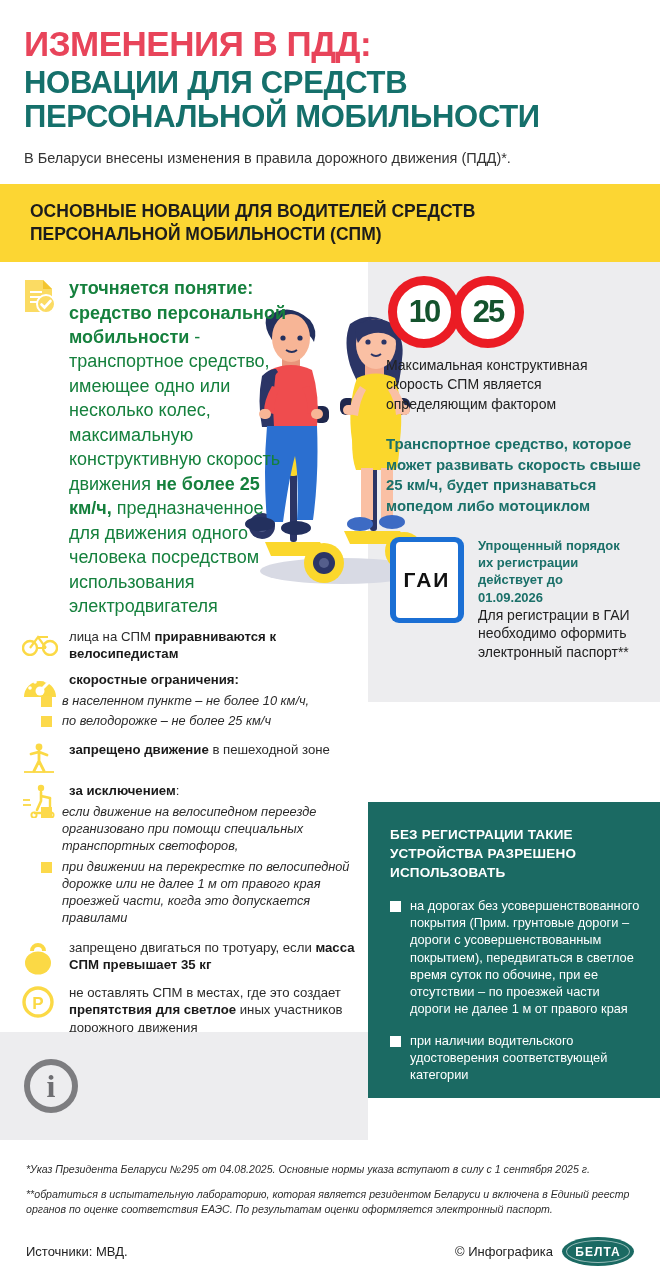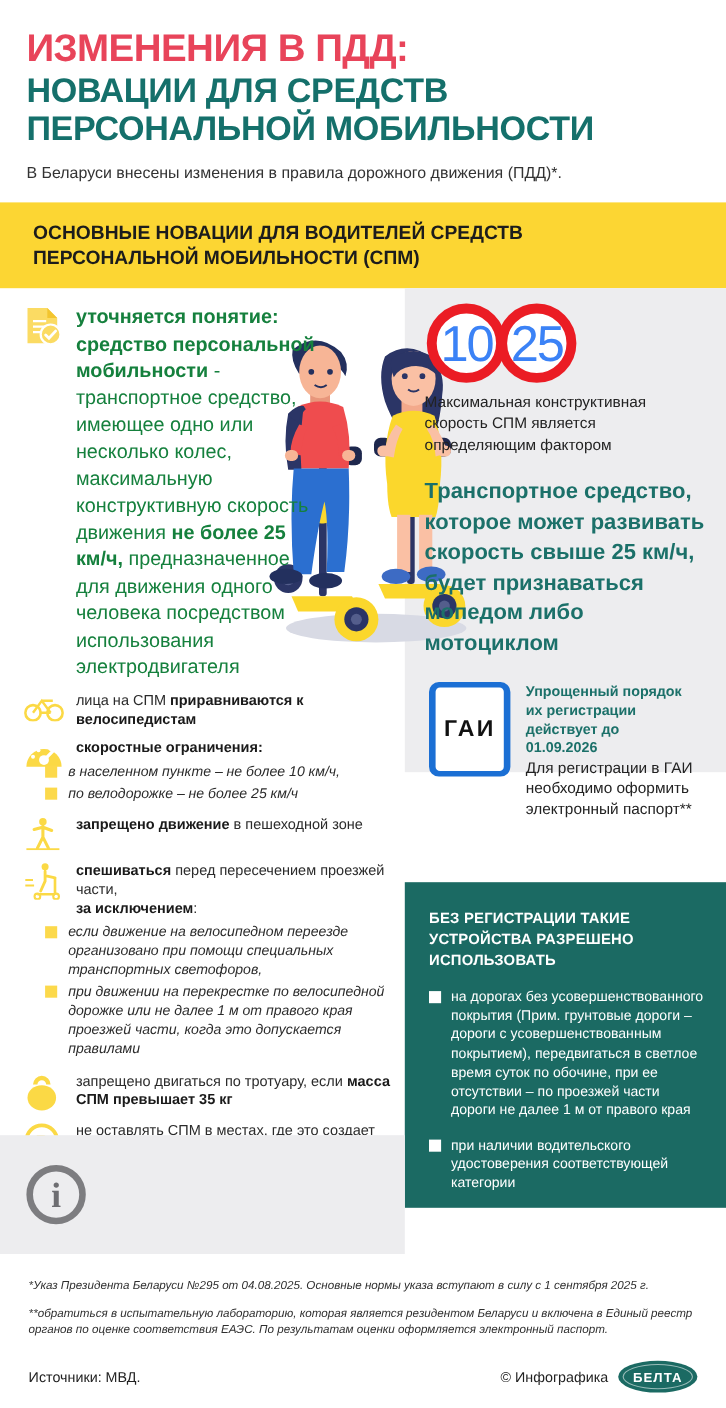--- a/index.html
+++ b/index.html
@@ -71,27 +71,27 @@
 
   
   .signs { display: flex; margin: 6px 0 4px 2px; }
   .speed-sign { position: relative; width: 72px; height: 72px; }
   .speed-sign .ring {
     position: absolute; inset: 0; border-radius: 50%;
     background: #fff; border: 9px solid #EB1C24;
   }
   .speed-sign .num {
     position: absolute; inset: 0; display: flex; align-items: center;
-    justify-content: center; font-size: 46px; font-weight: normal; color: #3b82f6;
+    justify-content: center; font-size: 31px; font-weight: bold; color: #14532d;
     letter-spacing: -2px;
   }
   .sign2 { margin-left: -8px; }
   .r-text { font-size: 14px; color: #222; line-height: 1.38; margin-top: 8px; }
   .r-teal {
-    font-size: 20px; font-weight: bold; color: #1B7069;
+    font-size: 15px; font-weight: bold; color: #1B7069;
     line-height: 1.38; margin-top: 20px;
   }
 
   
   .gai-row { display: flex; margin: 14px 0 0 4px; padding-top: 6px; }
   .gai-plate {
     width: 74px; height: 86px; min-width: 74px; background: #1B6FD4;
     border-radius: 9px; display: flex; align-items: center; justify-content: center;
   }
   .gai-inner {
@@ -323,23 +323,20 @@
             <path d="M28 14 L28 28" stroke="#FBD945" stroke-width="2.4"></path>
             <path d="M12 29 L28 29" stroke="#FBD945" stroke-width="2.4"></path>
             <circle cx="12" cy="31" r="2.6" fill="none" stroke="#FBD945" stroke-width="1.9"></circle>
             <circle cx="29" cy="31" r="2.6" fill="none" stroke="#FBD945" stroke-width="1.9"></circle>
             <line x1="1" y1="16" x2="8" y2="16" stroke="#FBD945" stroke-width="1.8"></line>
             <line x1="1" y1="21" x2="9" y2="21" stroke="#FBD945" stroke-width="1.8"></line>
           </svg>
         </span>
         <div style="flex:1;">
           <div class="itxt">
-            <b>спешиваться</b><span> перед пересечением проезжей части,</span>
-          </div>
-          <div class="itxt">
             <b>за исключением</b><span>:</span>
           </div>
           <div class="sub-item" style="margin-left:-38px;">
             <span class="sq"></span>
             <span class="sub-txt">если движение на велосипедном переезде организовано при помощи специальных транспортных светофоров,</span>
           </div>
           <div class="sub-item" style="margin-left:-38px;">
             <span class="sq"></span>
             <span class="sub-txt">при движении на перекрестке по велосипедной дорожке или не далее 1 м от правого края проезжей части, когда это допускается правилами</span>
           </div>

